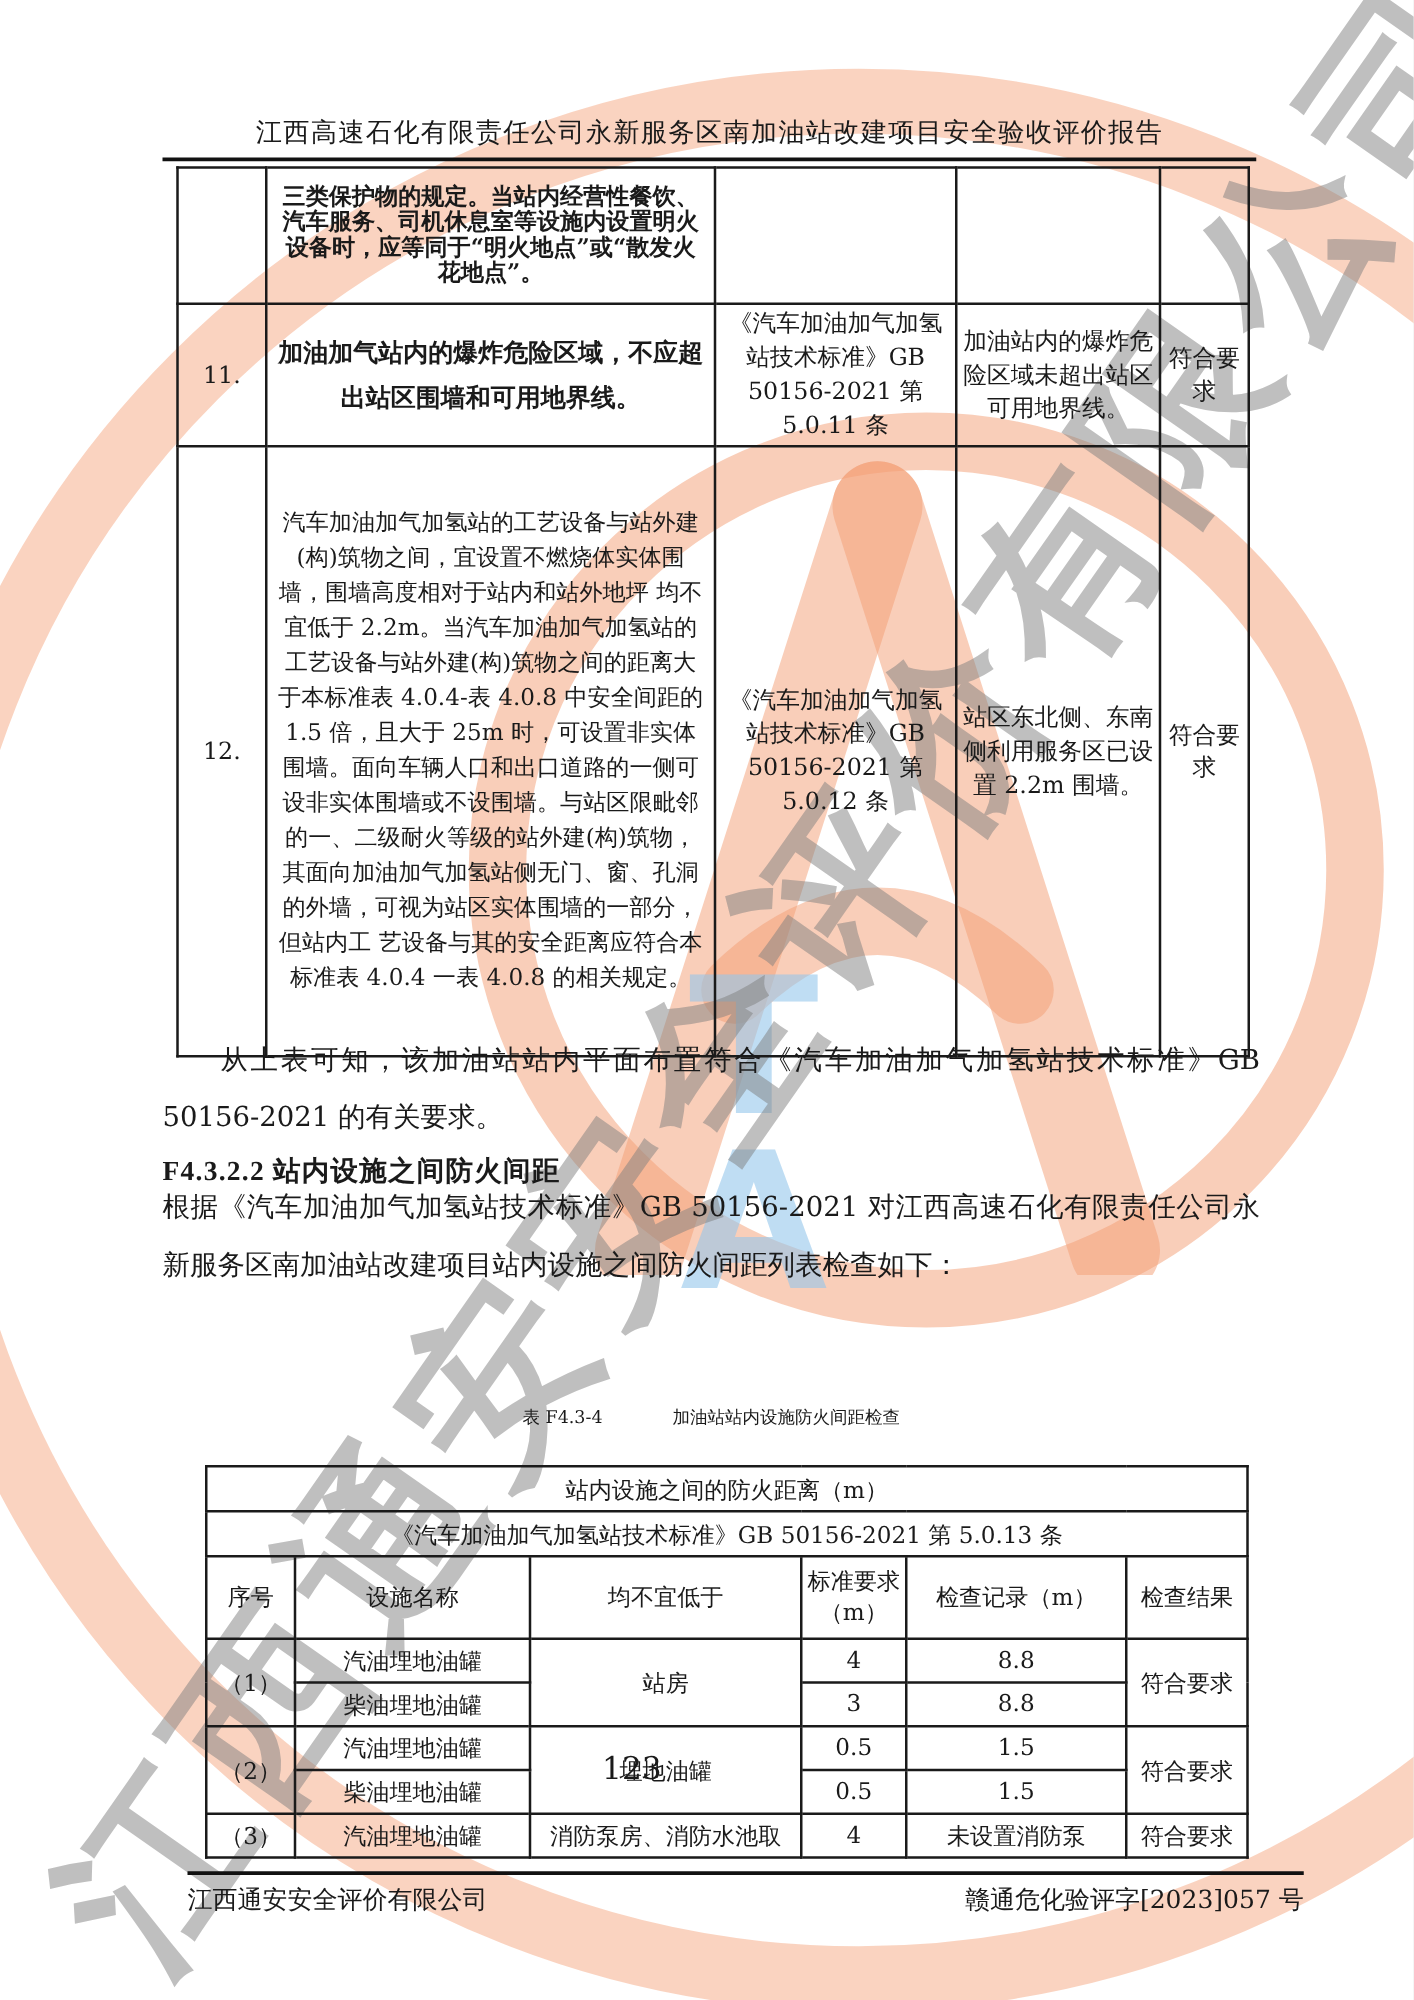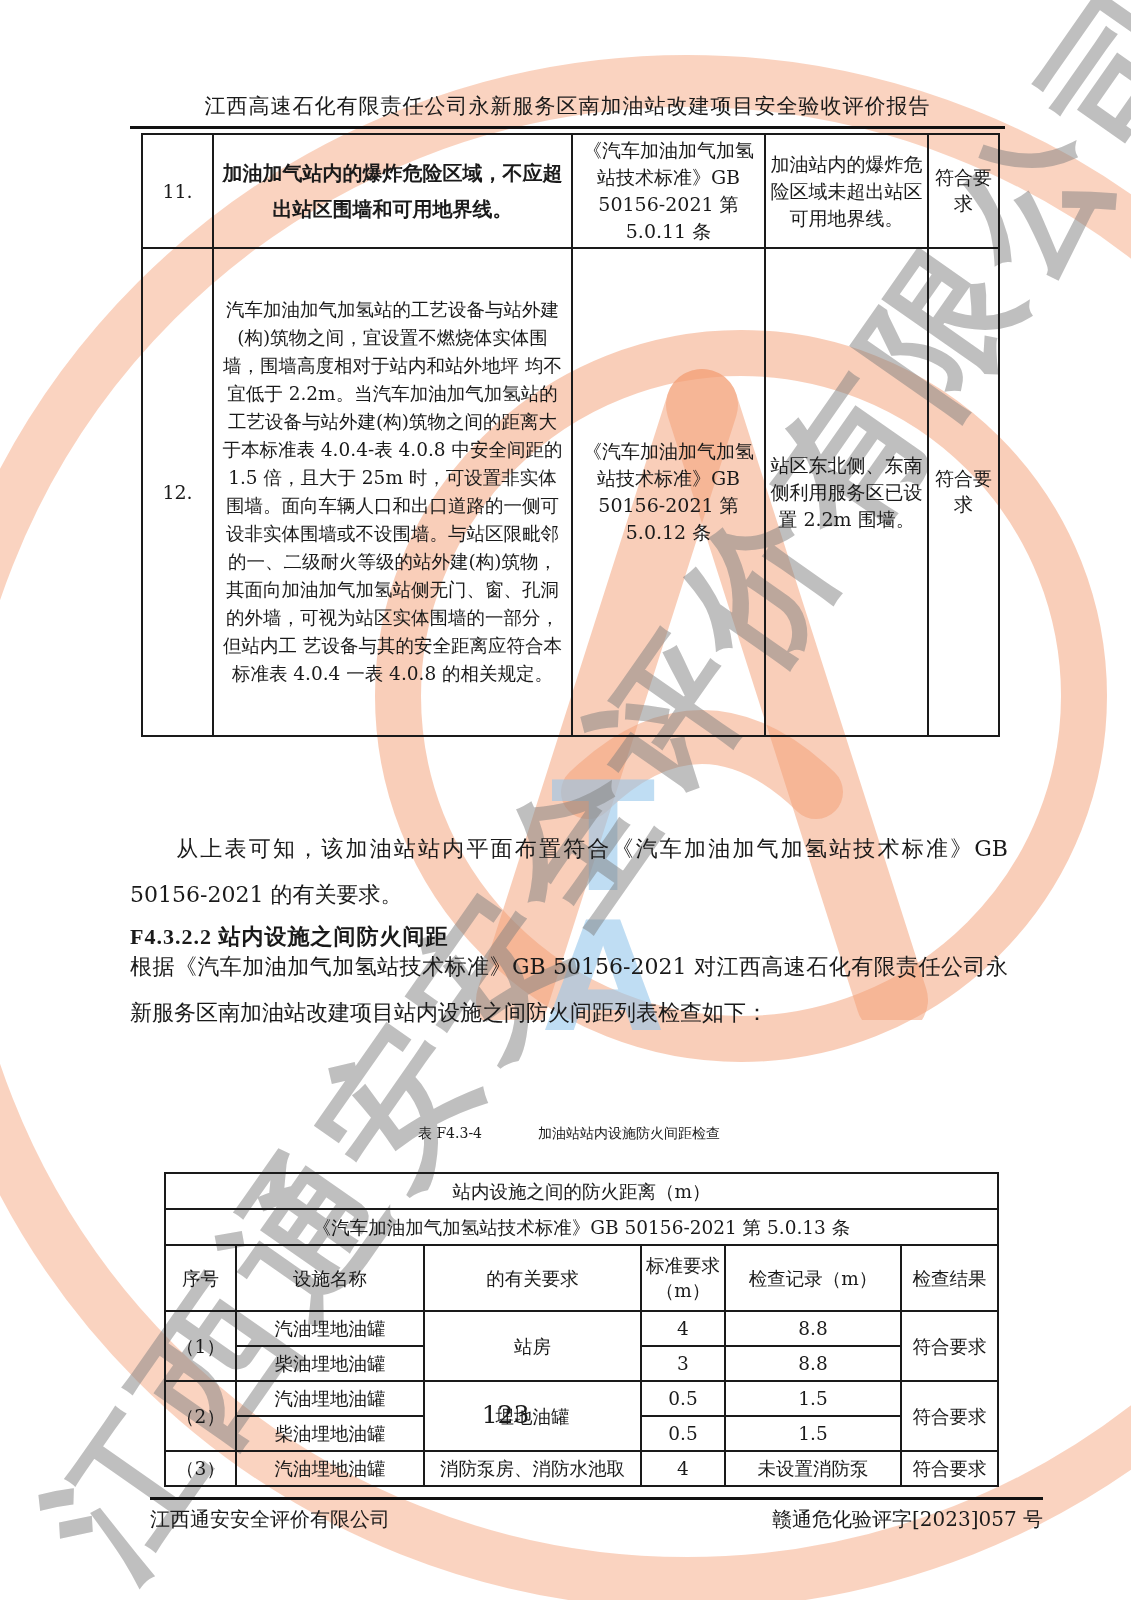--- a/index.html
+++ b/index.html
@@ -127,20 +127,27 @@
 
     <table class="t1">
       <colgroup>
         <col class="c0">
           <col class="c1">
           <col class="c2">
           <col class="c3">
           <col class="c4">
       </colgroup>
       <tbody>
+        <tr class="row-cont">
+          <td></td>
+          <td class="conttext">三类保护物的规定。当站内经营性餐饮、汽车服务、司机休息室等设施内设置明火设备时，应等同于“明火地点”或“散发火花地点”。</td>
+          <td></td>
+          <td></td>
+          <td></td>
+        </tr>
         <tr class="row-11">
           <td>11.</td>
           <td class="r11text">加油加气站内的爆炸危险区域，不应超出站区围墙和可用地界线。</td>
           <td class="basis">《汽车加油加气加氢站技术标准》GB 50156-2021 第 5.0.11 条</td>
           <td class="basis">加油站内的爆炸危险区域未超出站区可用地界线。</td>
           <td>符合要求</td>
         </tr>
         <tr class="row-12">
           <td>12.</td>
           <td class="longtext">汽车加油加气加氢站的工艺设备与站外建(构)筑物之间，宜设置不燃烧体实体围墙，围墙高度相对于站内和站外地坪 均不宜低于 2.2m。当汽车加油加气加氢站的工艺设备与站外建(构)筑物之间的距离大于本标准表 4.0.4-表 4.0.8 中安全间距的 1.5 倍，且大于 25m 时，可设置非实体围墙。面向车辆人口和出口道路的一侧可设非实体围墙或不设围墙。与站区限毗邻的一、二级耐火等级的站外建(构)筑物，其面向加油加气加氢站侧无门、窗、孔洞的外墙，可视为站区实体围墙的一部分，但站内工 艺设备与其的安全距离应符合本标准表 4.0.4 一表 4.0.8 的相关规定。</td>
@@ -171,21 +178,21 @@
       <tbody>
         <tr class="band">
           <td colspan="6">站内设施之间的防火距离（m）</td>
         </tr>
         <tr class="band">
           <td colspan="6">《汽车加油加气加氢站技术标准》GB 50156-2021 第 5.0.13 条</td>
         </tr>
         <tr class="headrow">
           <td>序号</td>
           <td>设施名称</td>
-          <td>的有关要求</td>
+          <td>均不宜低于</td>
           <td>标准要求（m）</td>
           <td>检查记录（m）</td>
           <td>检查结果</td>
         </tr>
         <tr class="datarow">
           <td rowspan="2">（1）</td>
           <td>汽油埋地油罐</td>
           <td rowspan="2">站房</td>
           <td>4</td>
           <td>8.8</td>

